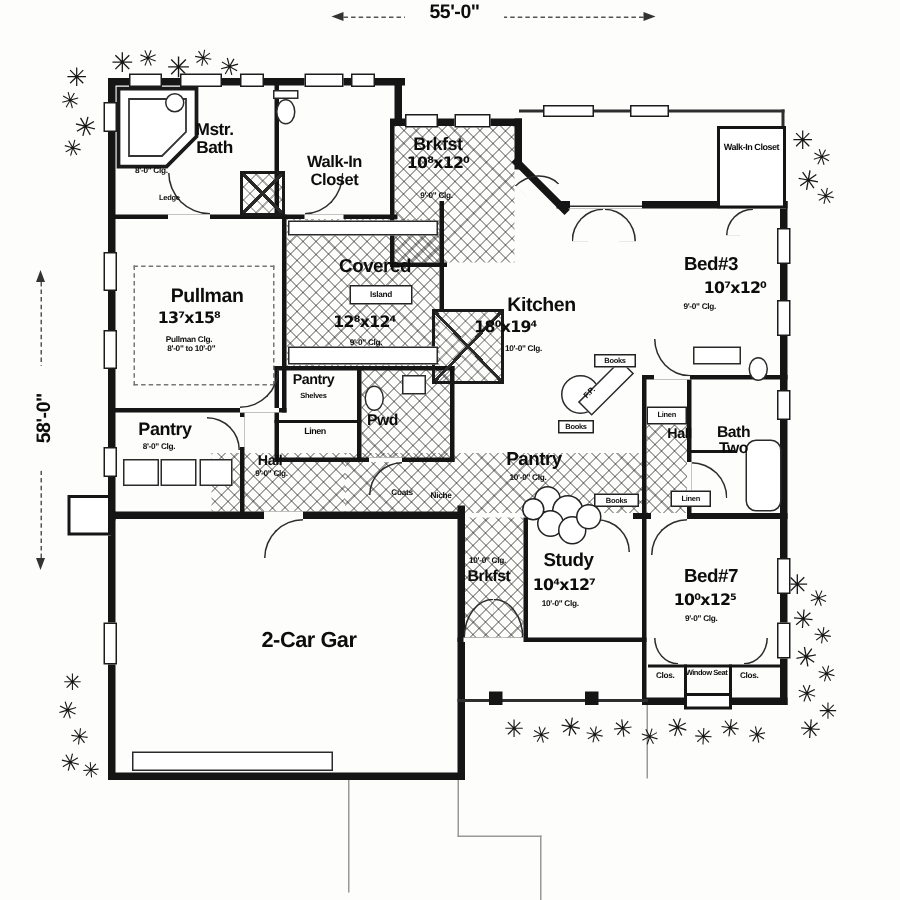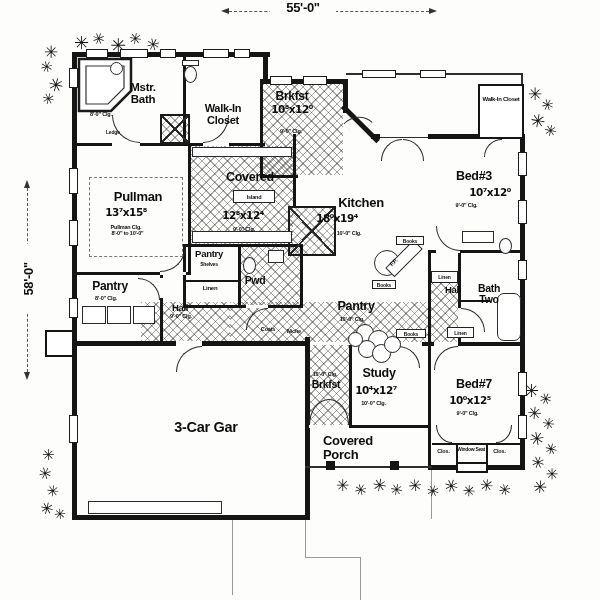--- a/index.html
+++ b/index.html
@@ -298,20 +298,19 @@
   <div class="lbl" style="left:305px;top:379px;width:42px;font-size:10.5px">Brkfst</div>
 
   <div class="lbl" style="left:350px;top:367px;width:58px;font-size:12.5px">Study</div>
   <div class="lbl dims" style="left:349px;top:385px;width:54px">10⁴x12⁷</div>
   <div class="lbl clg" style="left:351px;top:401px;width:45px">10'-0" Clg.</div>
 
   <div class="lbl" style="left:445px;top:378px;width:58px;font-size:12.5px">Bed#7</div>
   <div class="lbl dims" style="left:443px;top:395px;width:54px">10⁰x12⁵</div>
   <div class="lbl clg" style="left:445px;top:411px;width:45px">9'-0" Clg.</div>
 
-  <div class="lbl wrap" style="left:323px;top:434px;width:88px;font-size:13px;text-align:left">Covered Porch</div>
-  <div class="lbl" style="left:156px;top:420px;width:100px;font-size:14.5px">3-Car Gar</div>
+  <div class="lbl" style="left:156px;top:420px;width:100px;font-size:14.5px">2-Car Gar</div>
 
   <div class="lbl clg" style="left:431px;top:449px;width:25px">Clos.</div>
   <div class="lbl wrap" style="left:457px;top:447px;width:28px;font-size:5px">Window Seat</div>
   <div class="lbl clg" style="left:487px;top:449px;width:25px">Clos.</div>
 
 </div>
 
 </body></html>

